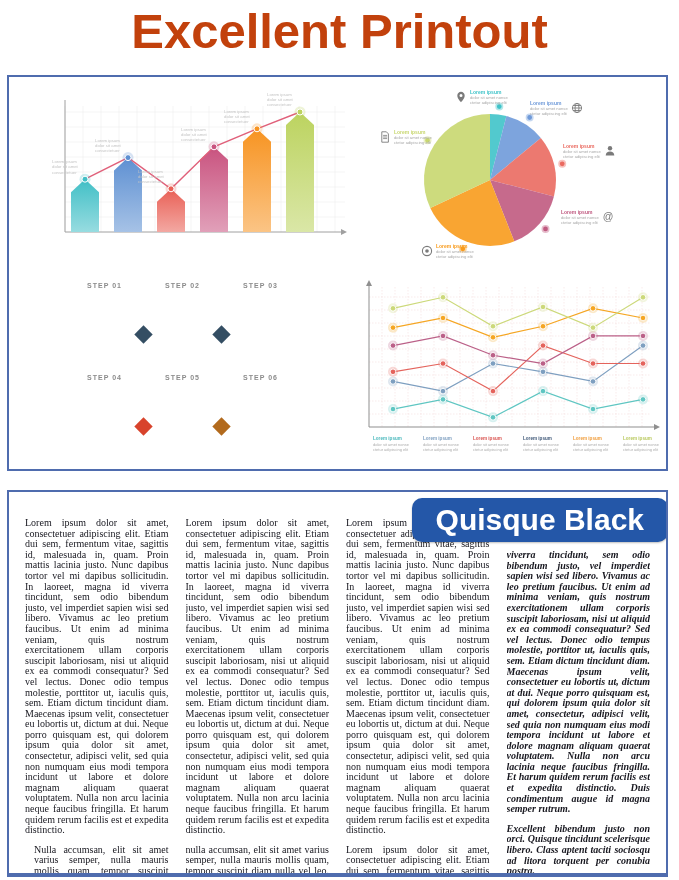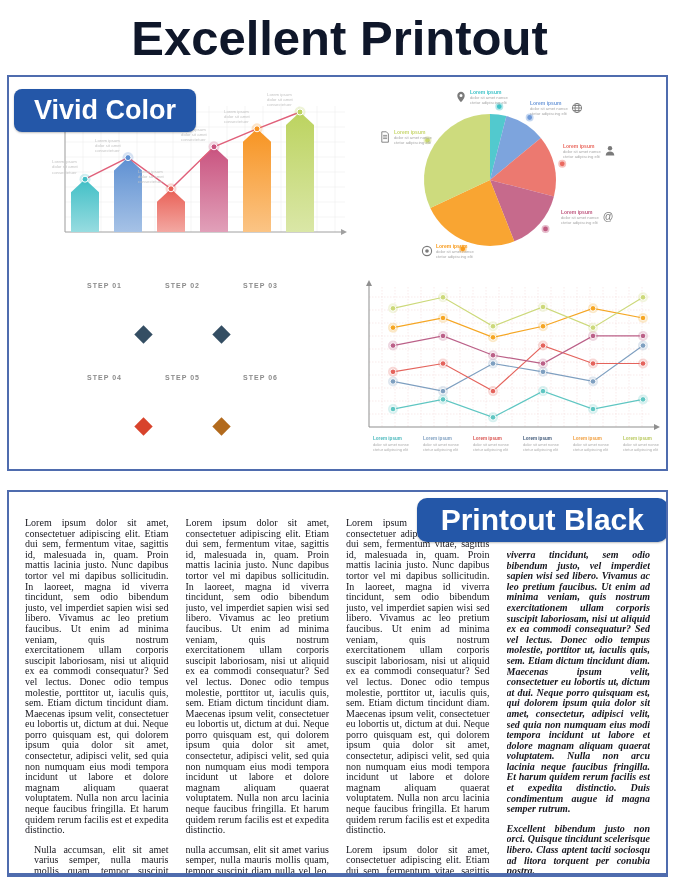--- a/index.html
+++ b/index.html
@@ -1,17 +1,17 @@
 <!DOCTYPE html>
 <html><head>
 <meta charset="utf-8">
 <style>
   html,body{margin:0;padding:0;background:#fff;}
   body{width:679px;height:880px;overflow:hidden;font-family:"Liberation Sans",sans-serif;position:relative;}
-  .page-title{margin:8px;padding-top:2px;text-align:center;font-size:49px;font-weight:700;color:#0f172a;letter-spacing:0px;}
+  .page-title{margin:1px;padding-top:2px;text-align:center;font-size:49px;font-weight:700;color:#c2410c;letter-spacing:0px;}
   .panel{position:absolute;left:7px;width:661px;background:#fff;border:2px solid #4f6cae;box-sizing:border-box;}
   .vivid-panel{top:75px;height:396px;}
   .premium-panel{top:490px;height:387px;border-bottom-width:4px;overflow:hidden;}
   .badge{position:absolute;background:#2457a8;color:#fff;font-weight:700;border-radius:8px;box-shadow:0 1px 2px rgba(0,0,0,.25);z-index:20;}
   .vivid-badge{left:5px;top:12px;font-size:27px;padding:6px 20px;}
   .premium-badge{right:-2px;top:6px;font-size:30px;padding:5px 24px;border-radius:10px;}
   .chart-box{position:absolute;}
   .bar-chart{left:38px;top:15px;width:300px;height:160px;}
   .pie-chart{left:350px;top:8px;width:315px;height:192px;}
   .pie-chart svg.pie{position:absolute;left:0;top:0;}
@@ -34,21 +34,20 @@
   .col.italic{font-style:italic;}
   .col:nth-child(4){padding-top:32px;font-weight:bold;}
   svg text{font-family:"Liberation Sans",sans-serif;}
 </style>
 </head>
 <body>
 
 <h1 class="page-title">Excellent Printout</h1>
 
 <div class="panel vivid-panel">
-  <div class="badge vivid-badge">Vivid Color</div>
   <div class="chart-box bar-chart"><svg viewBox="0 0 300 160" width="300" height="160">
         <defs>
           <linearGradient id="bg0" x1="0" y1="0" x2="0" y2="1">
             <stop offset="0%" stop-color="#41bfc6"></stop>
             <stop offset="100%" stop-color="rgb(151,220,224)"></stop>
           </linearGradient>
           <linearGradient id="bg1" x1="0" y1="0" x2="0" y2="1">
             <stop offset="0%" stop-color="#5e90d2"></stop>
             <stop offset="100%" stop-color="rgb(166,194,230)"></stop>
           </linearGradient>
@@ -417,21 +416,21 @@
         <text x="222" y="163" font-size="4.6" font-weight="bold" fill="#f09d3c">Lorem ipsum</text>
         <text x="222" y="169" font-size="4" fill="#adadad">dolor sit amet nonse</text>
         <text x="222" y="174.2" font-size="4" fill="#adadad">ctetur adipiscing elit</text>
         <text x="272" y="163" font-size="4.6" font-weight="bold" fill="#b9c95e">Lorem ipsum</text>
         <text x="272" y="169" font-size="4" fill="#adadad">dolor sit amet nonse</text>
         <text x="272" y="174.2" font-size="4" fill="#adadad">ctetur adipiscing elit</text>
       </svg></div>
 </div>
 
 <div class="panel premium-panel">
-  <div class="badge premium-badge">Printout Black</div>
+  <div class="badge premium-badge">Quisque Black</div>
   <div class="columns">
       <div class="col">
         <p>Lorem ipsum dolor sit amet, consectetuer adipiscing elit. Etiam dui sem, fermentum vitae, sagittis id, malesuada in, quam. Proin mattis lacinia justo. Nunc dapibus tortor vel mi dapibus sollicitudin. In laoreet, magna id viverra tincidunt, sem odio bibendum justo, vel imperdiet sapien wisi sed libero. Vivamus ac leo pretium faucibus. Ut enim ad minima veniam, quis nostrum exercitationem ullam corporis suscipit laboriosam, nisi ut aliquid ex ea commodi consequatur? Sed vel lectus. Donec odio tempus molestie, porttitor ut, iaculis quis, sem. Etiam dictum tincidunt diam. Maecenas ipsum velit, consectetuer eu lobortis ut, dictum at dui. Neque porro quisquam est, qui dolorem ipsum quia dolor sit amet, consectetur, adipisci velit, sed quia non numquam eius modi tempora incidunt ut labore et dolore magnam aliquam quaerat voluptatem. Nulla non arcu lacinia neque faucibus fringilla. Et harum quidem rerum facilis est et expedita distinctio.</p>
         <p class="indent">Nulla accumsan, elit sit amet varius semper, nulla mauris mollis quam, tempor suscipit diam nulla vel leo. Morbi leo mi, nonummy eget tristique non, rhoncus non leo. Aenean placerat. Fusce consectetuer risus a nunc. Vestibulum erat nulla, ullamcorper nec, rutrum non, nonummy ac, erat. Integer</p>
       </div>
       <div class="col">
         <p>Lorem ipsum dolor sit amet, consectetuer adipiscing elit. Etiam dui sem, fermentum vitae, sagittis id, malesuada in, quam. Proin mattis lacinia justo. Nunc dapibus tortor vel mi dapibus sollicitudin. In laoreet, magna id viverra tincidunt, sem odio bibendum justo, vel imperdiet sapien wisi sed libero. Vivamus ac leo pretium faucibus. Ut enim ad minima veniam, quis nostrum exercitationem ullam corporis suscipit laboriosam, nisi ut aliquid ex ea commodi consequatur? Sed vel lectus. Donec odio tempus molestie, porttitor ut, iaculis quis, sem. Etiam dictum tincidunt diam. Maecenas ipsum velit, consectetuer eu lobortis ut, dictum at dui. Neque porro quisquam est, qui dolorem ipsum quia dolor sit amet, consectetur, adipisci velit, sed quia non numquam eius modi tempora incidunt ut labore et dolore magnam aliquam quaerat voluptatem. Nulla non arcu lacinia neque faucibus fringilla. Et harum quidem rerum facilis est et expedita distinctio.</p>
         <p>nulla accumsan, elit sit amet varius semper, nulla mauris mollis quam, tempor suscipit diam nulla vel leo. Morbi leo mi, nonummy eget tristique non, rhoncus non leo. Aenean placerat. Fusce consectetuer risus a nunc. Vestibulum erat nulla, ullamcorper nec, rutrum non, nonummy ac, erat. Integer rutrum, orci vestibulum ullamcorper ultricies, lacus quam ultricies odio, vitae placerat pede sem sit amet enim. Etiam neque. Class aptent taciti sociosqu ad litora torquent per conubia nostra, per inceptos hymenaeos. Integer vulputate sem a nibh rutrum consequat. Cum sociis natoque penatibus et magnis dis parturient montes, nascetur ridiculus mus. Mauris tincidunt sem sed arcu. Integer in sapien. Aliquam id dolor. Etiam quis quam. Maecenas sollicitudin. Morbi leo mi, nonummy eget tristique non, rhoncus non leo.</p>
       </div>
       <div class="col">

